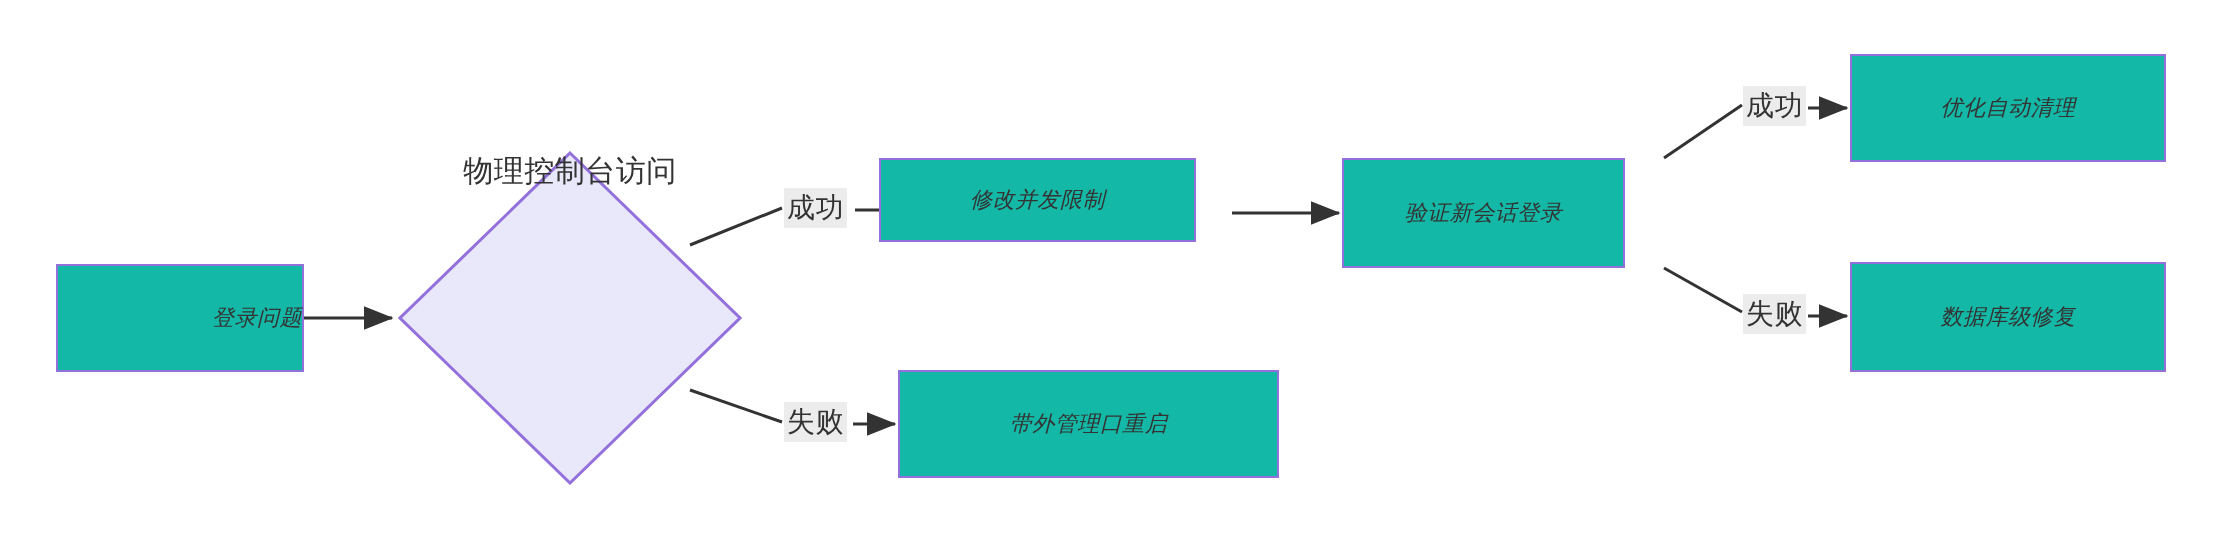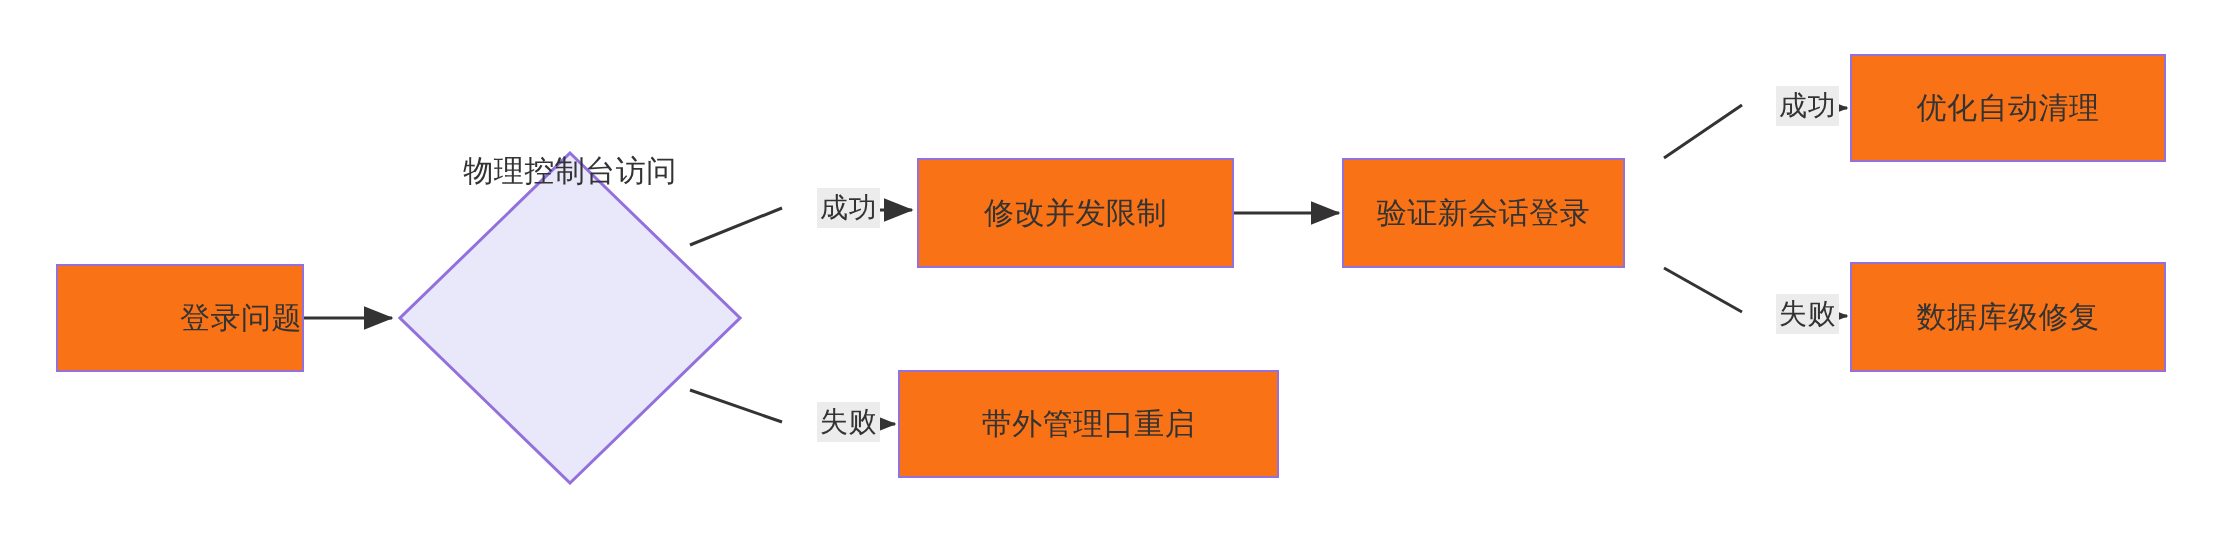--- a/index.html
+++ b/index.html
@@ -24,27 +24,28 @@
     width: 2220px;
     height: 540px;
     pointer-events: none;
   }
   .node {
     position: absolute;
     box-sizing: border-box;
     display: flex;
     align-items: center;
     justify-content: center;
-    background: #f97316;
+    background: #14b8a6;
     border: 2px solid #9370db;
     color: #333333;
-    font-size: 30px;
+    font-size: 22px;
     line-height: 1.2;
     letter-spacing: 0.5px;
     white-space: nowrap;
+    font-style: italic;
   }
   .node-label {
     display: block;
   }
   .diamond-wrap {
     position: absolute;
     display: flex;
     align-items: flex-start;
     justify-content: center;
   }
@@ -65,21 +66,20 @@
   }
   .edge-label {
     position: absolute;
     background: #ececec;
     color: #333333;
     font-size: 28px;
     line-height: 1.35;
     padding: 1px 3px;
     white-space: nowrap;
     letter-spacing: 0.5px;
-    margin-left: 33px;
   }
 </style>
 </head>
 <body>
 
 <div id="canvas">
 
   <svg id="edge-layer" viewBox="0 0 2220 540" width="2220" height="540">
     <defs>
       <marker id="arrowhead" markerWidth="10" markerHeight="8" refX="9.5" refY="4" orient="auto" markerUnits="strokeWidth">
@@ -112,21 +112,21 @@
     <span class="node-label">登录问题</span>
   </div>
 
   <div class="diamond-wrap" style="left:398px; top:151px; width:344px; height:334px;">
     <svg class="diamond-shape" viewBox="0 0 344 334" preserveAspectRatio="none">
       <polygon points="172,2 342,167 172,332 2,167" fill="#e9e8fb" stroke="#9370db" stroke-width="3"></polygon>
     </svg>
     <span class="diamond-label">物理控制台访问</span>
   </div>
 
-  <div class="node" style="left:917px; top:158px; width:317px; height:110px;text-align:right;">
+  <div class="node" style="left:879px; top:158px; width:317px; height:84px;text-align:right;">
     <span class="node-label">修改并发限制</span>
   </div>
 
   <div class="node" style="left:898px; top:370px; width:381px; height:108px;">
     <span class="node-label">带外管理口重启</span>
   </div>
 
   <div class="node" style="left:1342px; top:158px; width:283px; height:110px;">
     <span class="node-label">验证新会话登录</span>
   </div>

